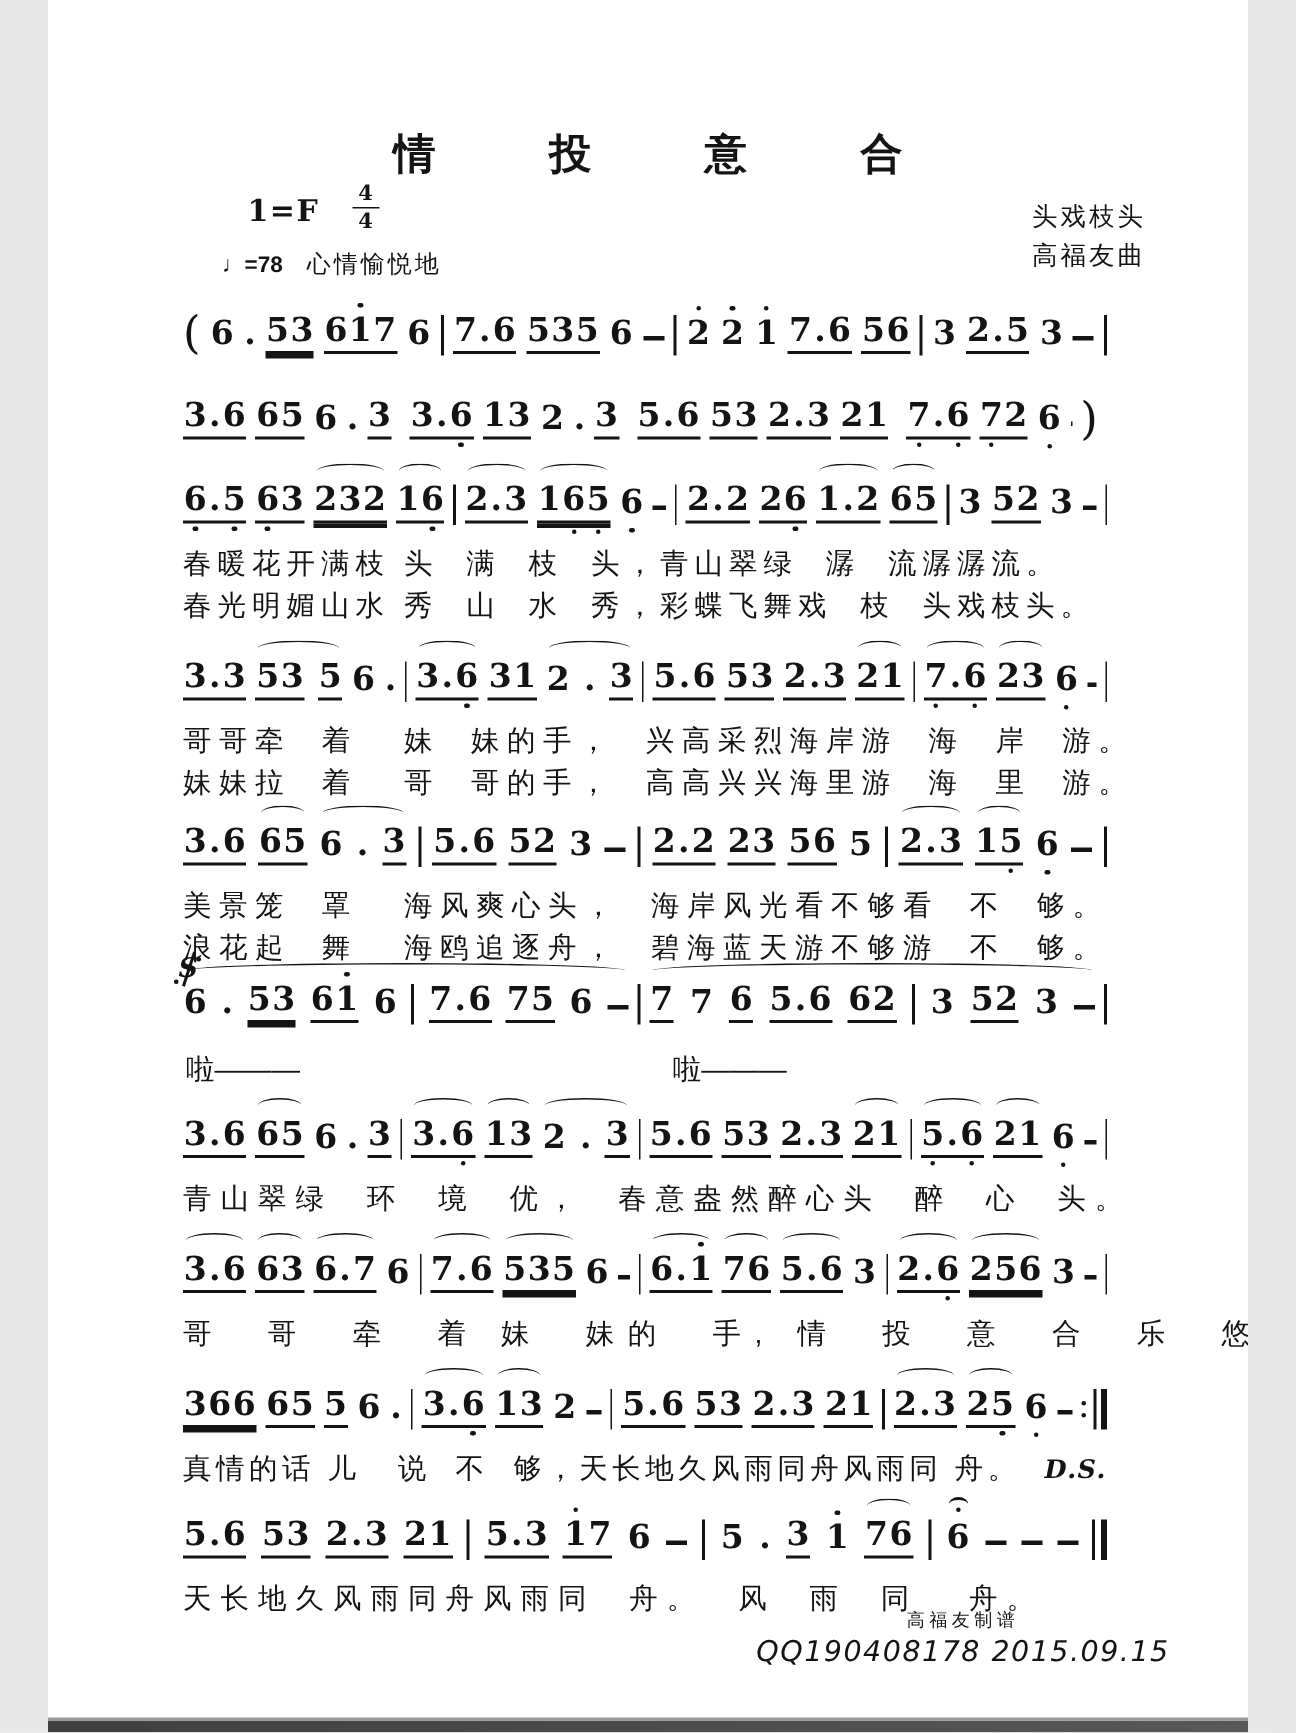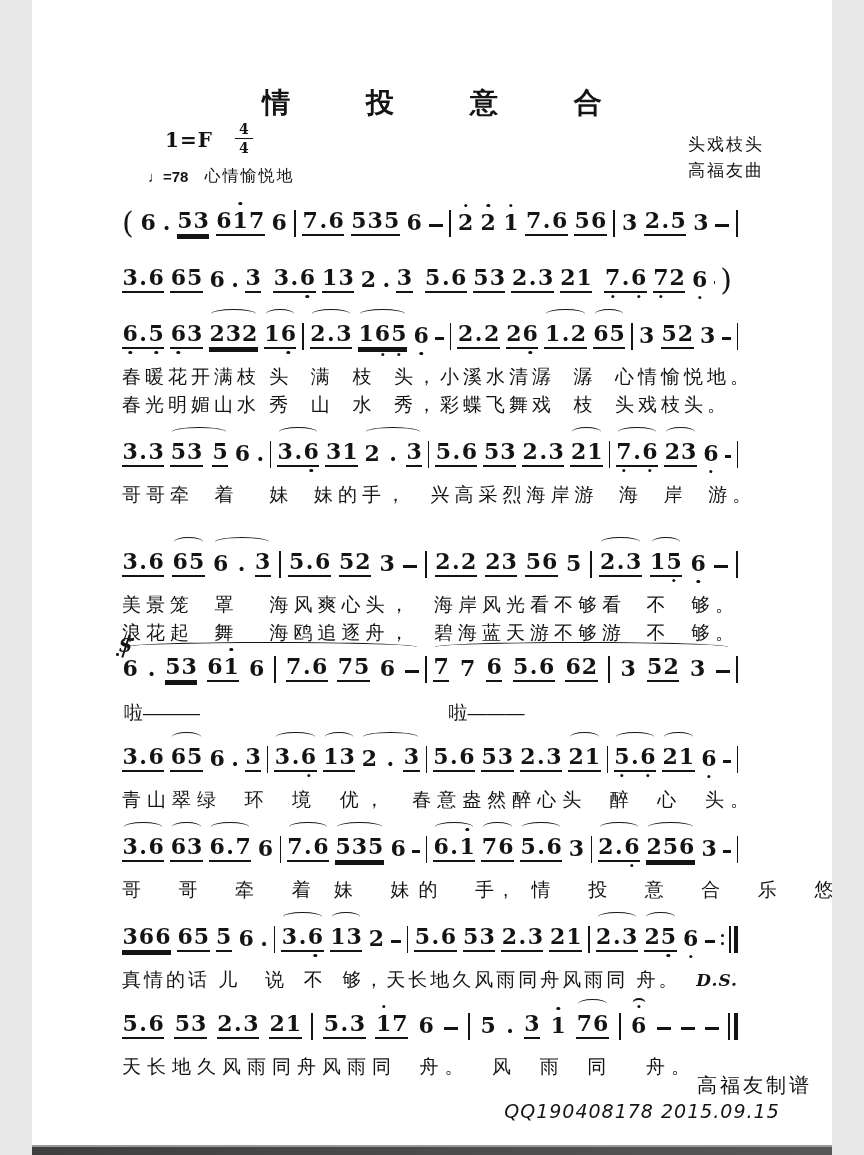--- a/index.html
+++ b/index.html
@@ -63,21 +63,21 @@
   .segno .d1{right:-1px;top:3px;} .segno .d2{left:-1px;bottom:3px;}
   
   .lyr{font-size:19px;white-space:pre;margin-top:3px;line-height:1.34;}
   .lyr-row{display:flex;align-items:baseline;}
   .ds{margin-left:auto;font:italic 700 17px "DejaVu Serif",serif;letter-spacing:1px;white-space:nowrap;}
   .la-row{position:relative;height:26px;margin-top:6px;font-size:19px;}
   .la-row span{position:absolute;top:0;}
   .la-row span:nth-child(1){left:2px;} .la-row span:nth-child(2){left:53%;}
   
   .footer{position:absolute;left:440px;top:1072px;width:340px;text-align:center;}
-  .f1{font-size:20px;letter-spacing:3px;text-align:right;}
+  .f1{font-size:12px;letter-spacing:3px;}
   .f2{font:italic 500 19px "DejaVu Sans",sans-serif;letter-spacing:1px;margin-top:1px;}
   .bband{position:absolute;left:0;right:0;bottom:0;height:8px;
          background:linear-gradient(90deg,#3f3f3f,#585858);}
   .bband::before{content:"";position:absolute;left:0;right:0;top:-2px;height:2px;background:#9a9a9a;}
 </style>
 </head>
 <body>
 
 <div class="sheet">
   <div class="title">情 投 意 合</div>
@@ -315,21 +315,21 @@
           <span class="note u1">
             <span class="dg">5</span>
             <span class="dg">2</span>
           </span>
           <span class="note">
             <span class="dg">3</span>
           </span>
           <span class="dash"></span>
           <span class="bar"></span>
         </div>
-        <div class="lyr lyr-row"><span class="" style="letter-spacing: 4px;">春暖花开满枝 头  满  枝  头，小溪水清潺  潺  心情愉悦地。</span></div>
+        <div class="lyr lyr-row"><span class="" style="letter-spacing: 4px;">春暖花开满枝 头  满  枝  头，青山翠绿  潺  流潺潺流。</span></div>
         <div class="lyr lyr-row"><span class="" style="letter-spacing: 4px;">春光明媚山水 秀  山  水  秀，彩蝶飞舞戏  枝  头戏枝头。</span></div>
       </div>
       <div class="mline">
         <div class="notes">
           <span class="note u1">
             <span class="dg">3</span>
             <span class="nd">.</span>
             <span class="dg">3</span>
           </span>
           <span class="slur">
@@ -401,20 +401,21 @@
               <span class="dg">3</span>
             </span>
           </span>
           <span class="note">
             <span class="dg lo">6</span>
           </span>
           <span class="dash"></span>
           <span class="bar"></span>
         </div>
         <div class="lyr lyr-row"><span class="" style="letter-spacing: 5px;">哥哥牵  着   妹  妹的手，  兴高采烈海岸游  海  岸  游。</span></div>
+        <div class="lyr lyr-row"><span class="" style="letter-spacing: 5px;">妹妹拉  着   哥  哥的手，  高高兴兴海里游  海  里  游。</span></div>
       </div>
       <div class="mline">
         <div class="notes">
           <span class="note u1">
             <span class="dg">3</span>
             <span class="nd">.</span>
             <span class="dg">6</span>
           </span>
           <span class="slur">
             <span class="note u1">

